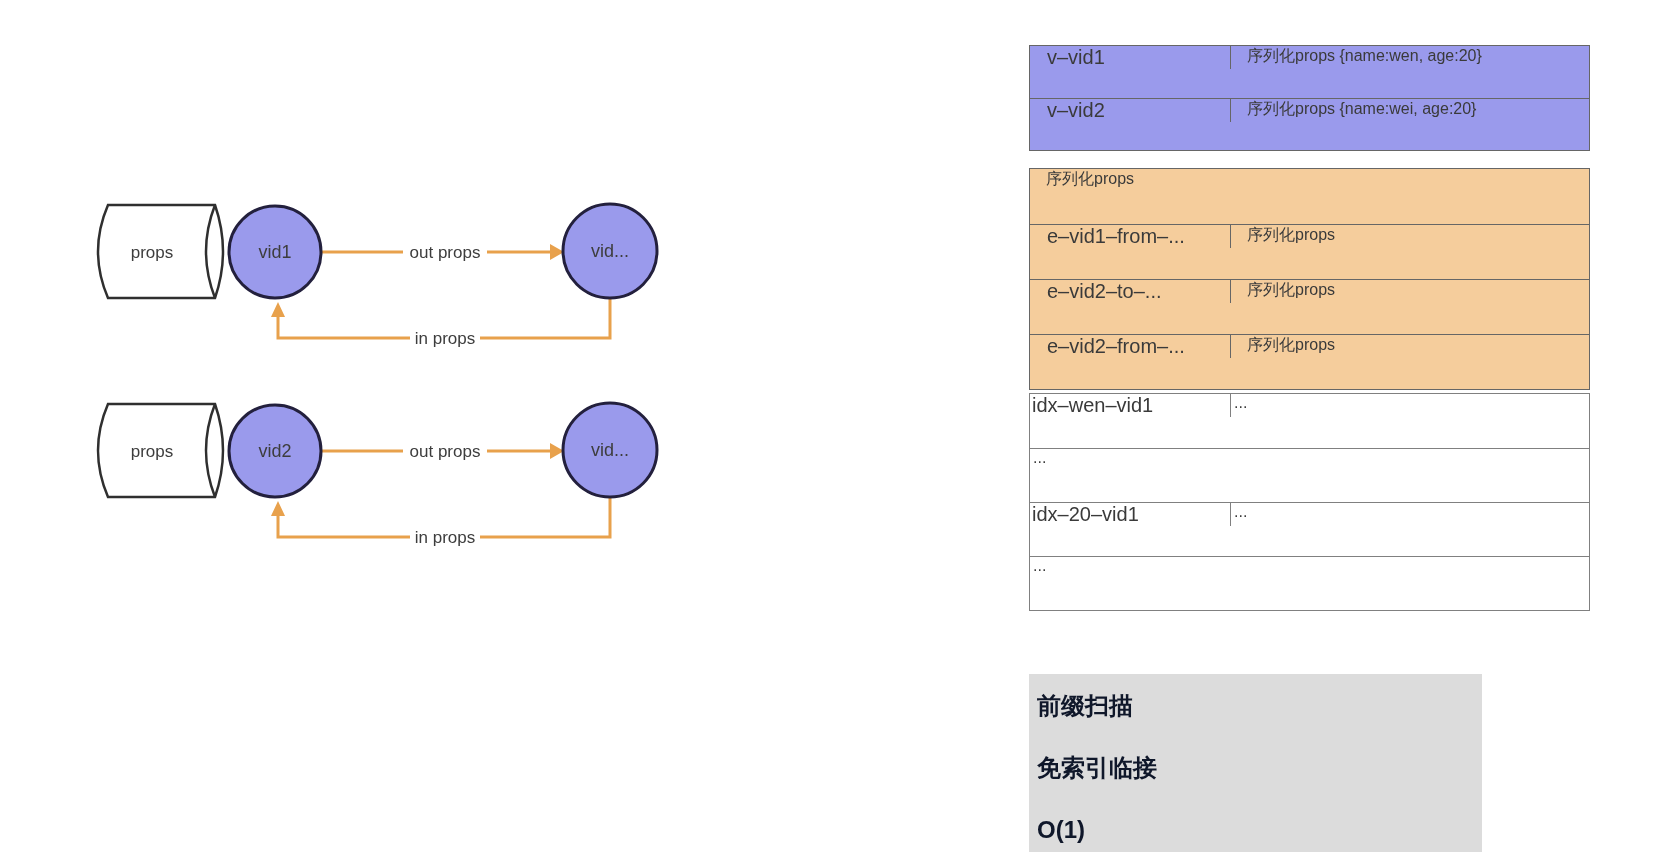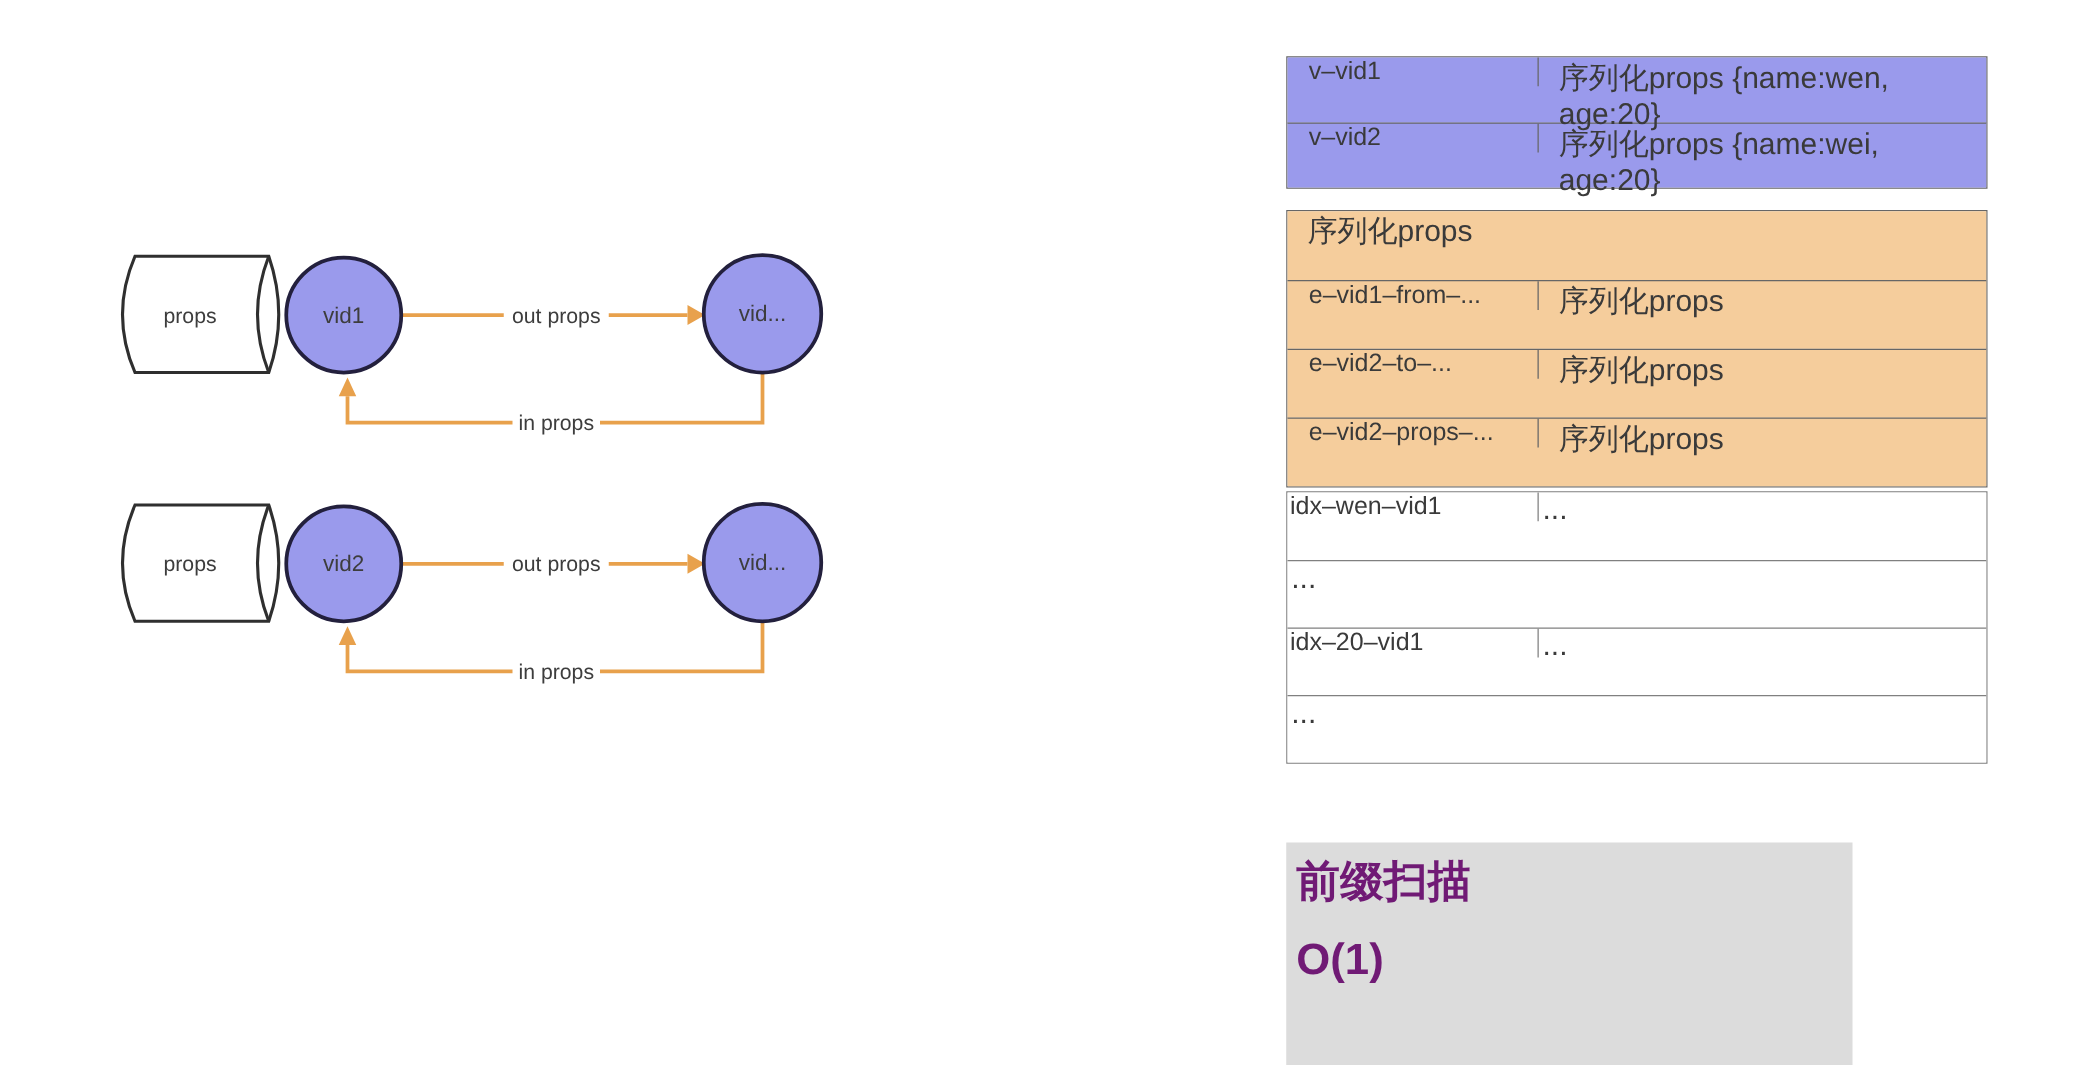--- a/index.html
+++ b/index.html
@@ -27,37 +27,37 @@
     position:absolute;left:1029px;width:561px;box-sizing:border-box;
     border:1.6px solid var(--table-border);
   }
   .row{display:flex;box-sizing:border-box;align-items:flex-start}
   .row + .row{border-top:1.6px solid var(--table-border)}
   .cell-key{
     width:201px;flex:none;box-sizing:border-box;
     border-right:1.6px solid var(--table-border);
     display:flex;align-items:center;padding-left:17px;font-size:20px;
   }
-  .cell-val{flex:1;display:flex;align-items:center;padding-left:16px;font-size:24px}
+  .cell-val{flex:1;display:flex;align-items:center;padding-left:16px;font-size:16px}
   .vertex-table{top:45px}
   .vertex-table .row{background:var(--purple-cell);height:52px}
   .edge-table{top:168px}
   .edge-table .row{background:var(--orange-cell);height:55px}
   .index-table{top:393px;border-color:#808080}
   .index-table .row{background:#ffffff;height:54px}
   .index-table .row + .row{border-top-color:#808080}
   .index-table .cell-key{padding-left:2px;border-right-color:#808080}
   .index-table .cell-val{padding-left:3px}
 
   
   .notes{
     position:absolute;left:1029px;top:674px;width:453px;height:178px;
     background:var(--gray-box);box-sizing:border-box;padding:1px 0 0 8px;
   }
-  .note-line{font-size:35px;font-weight:bold;line-height:62px;color:#701a75;white-space:nowrap}
+  .note-line{font-size:24px;font-weight:bold;line-height:62px;color:#0f172a;white-space:nowrap}
 </style>
 </head>
 <body>
 
 <div class="canvas">
 
   <svg class="graph-svg" width="760" height="600" viewBox="0 0 760 600">
 
     <g>
       <path class="cyl" d="M108,205 H215 Q231,251.5 215,298 H108 Q88,251.5 108,205 Z"></path>
@@ -121,21 +121,21 @@
     </div>
     <div class="row">
       <div class="cell-key">e–vid1–from–...</div>
       <div class="cell-val">序列化props</div>
     </div>
     <div class="row">
       <div class="cell-key">e–vid2–to–...</div>
       <div class="cell-val">序列化props</div>
     </div>
     <div class="row">
-      <div class="cell-key">e–vid2–props–...</div>
+      <div class="cell-key">e–vid2–from–...</div>
       <div class="cell-val">序列化props</div>
     </div>
   </div>
 
   <div class="kv-table index-table">
     <div class="row">
       <div class="cell-key">idx–wen–vid1</div>
       <div class="cell-val">...</div>
     </div>
     <div class="row">
@@ -145,16 +145,17 @@
       <div class="cell-key">idx–20–vid1</div>
       <div class="cell-val">...</div>
     </div>
     <div class="row">
       <div class="cell-val">...</div>
     </div>
   </div>
 
   <div class="notes">
     <div class="note-line">前缀扫描</div>
+    <div class="note-line">免索引临接</div>
     <div class="note-line">O(1)</div>
   </div>
 
 </div>
 
 </body></html>

